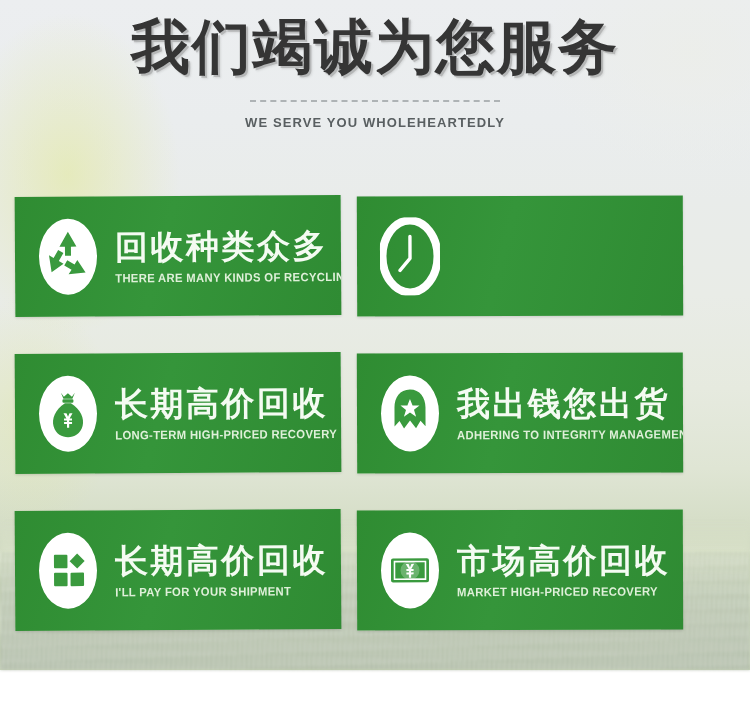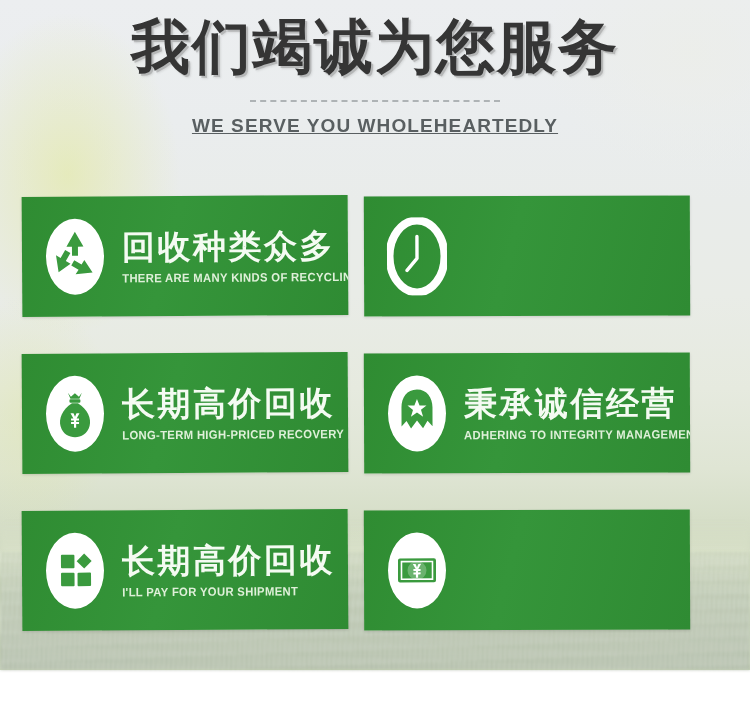--- a/index.html
+++ b/index.html
@@ -65,32 +65,31 @@
 
   #divider {
     width:250px; height:0;
     margin:24px auto 0;
     border-top:2px dashed #9aa0a2;
     opacity:.75;
   }
 
   #sub-title {
     margin-top:13px;
-    font-size:19px;
+    font-size:13px;
     font-weight:bold;
     letter-spacing:1.1px;
     color:#595f61;
     font-family:"Liberation Sans",sans-serif;
-    text-decoration:underline;
   }
 
   
   #cards {
     position:absolute;
-    left:22px; top:196px;
+    left:15px; top:196px;
     width:668px;
     display:grid;
     grid-template-columns:326px 326px;
     grid-template-rows:120px 120px 120px;
     column-gap:16px;
     row-gap:37px;
   }
 
   .card {
     position:relative;
@@ -200,21 +199,21 @@
 
     <div class="card tilt-b">
       <div class="icon-wrap">
         <svg width="60" height="78" viewBox="0 0 60 78">
           <ellipse cx="30" cy="39" rx="29" ry="38" fill="#ffffff"></ellipse>
           <path d="M30 15 C20 15 14.5 23 14.5 33 L14.5 52 L19.5 46.5 L24 54 L30 46 L36 54 L40.5 46.5 L45.5 52 L45.5 33 C45.5 23 40 15 30 15 Z" fill="#3a9a3e"></path>
           <path d="M30 24.5 L32.6 31.2 L39.5 31.2 L34 35.5 L36.1 42.3 L30 38.1 L23.9 42.3 L26 35.5 L20.5 31.2 L27.4 31.2 Z" fill="#ffffff"></path>
         </svg>
       </div>
       <div class="txt">
-        <div class="cn">秉承诚信经营</div>
+        <div class="cn">我出钱您出货</div>
         <div class="en">ADHERING TO INTEGRITY MANAGEMENT</div>
       </div>
     </div>
 
     <div class="card tilt-a">
       <div class="icon-wrap">
         <svg width="60" height="78" viewBox="0 0 60 78">
           <ellipse cx="30" cy="39" rx="29" ry="38" fill="#ffffff"></ellipse>
           <g fill="#3a9a3e">
             <rect x="16" y="23" width="13.5" height="13.5" rx="1"></rect>
@@ -233,16 +232,20 @@
     <div class="card tilt-b">
       <div class="icon-wrap">
         <svg width="60" height="78" viewBox="0 0 60 78">
           <ellipse cx="30" cy="39" rx="29" ry="38" fill="#ffffff"></ellipse>
           <rect x="11" y="27" width="38" height="24" rx="2" fill="#3a9a3e"></rect>
           <rect x="14.5" y="30.2" width="31" height="17.6" fill="none" stroke="#ffffff" stroke-width="1.6"></rect>
           <circle cx="30" cy="39" r="9.5" fill="#ffffff" opacity=".25"></circle>
           <path d="M25.8 32.5 L28.6 32.5 L30 36 L31.4 32.5 L34.2 32.5 L31.3 37.6 L33.6 37.6 L33.6 39.6 L31.1 39.6 L31.1 41 L33.6 41 L33.6 43 L31.1 43 L31.1 46.3 L28.9 46.3 L28.9 43 L26.4 43 L26.4 41 L28.9 41 L28.9 39.6 L26.4 39.6 L26.4 37.6 L28.7 37.6 Z" fill="#ffffff"></path>
         </svg>
       </div>
+      <div class="txt">
+        <div class="cn">市场高价回收</div>
+        <div class="en">MARKET HIGH-PRICED RECOVERY</div>
+      </div>
     </div>
 
   </div>
 </div>
 
 </body></html>

